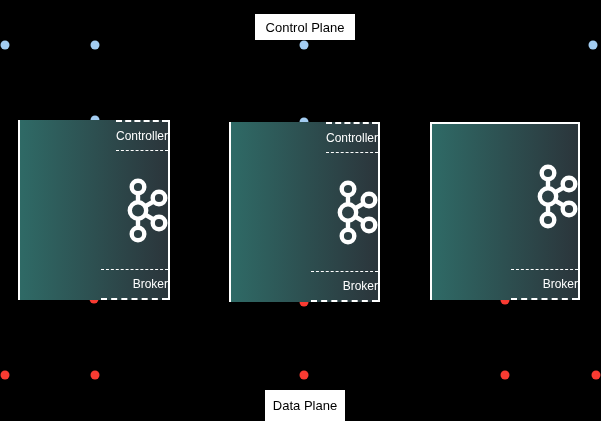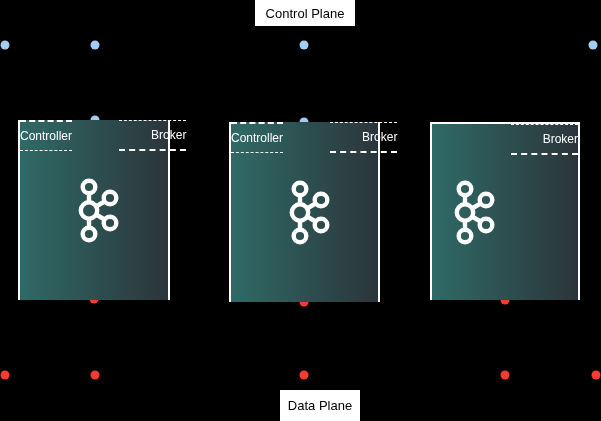--- a/index.html
+++ b/index.html
@@ -15,30 +15,32 @@
     position: absolute;
     background: var(--label-bg, #fff);
     color: var(--label-text, #000);
     display: flex;
     align-items: center;
     justify-content: center;
     font-size: 13px;
     line-height: 1;
     white-space: nowrap;
   }
-  #control-plane-label { left: 255px; top: 0;  width: 100px; height: 26px; }
-  #data-plane-label    { left: 280px; top: 390px; width: 80px;  height: 31px; }
+  #control-plane-label { left: 255px; top: 14px;  width: 100px; height: 26px; }
+  #data-plane-label    { left: 265px; top: 390px; width: 80px;  height: 31px; }
 
   .node {
     position: absolute;
     box-sizing: border-box;
     background: linear-gradient(90deg, var(--node-gradient-start, #2f6a66), var(--node-gradient-end, #2b353b));
     border-left: 2px solid var(--node-border, #fff);
     border-right: 2px solid var(--node-border, #fff);
     display: flex;
+    flex-direction: column;
+    align-items: flex-end;
   }
   #node1 { left: 18px;  top: 120px; width: 152px; height: 180px; }
   #node2 { left: 229px; top: 122px; width: 151px; height: 180px; }
   #node3 { left: 430px; top: 122px; width: 150px; height: 178px; border-top: 2px solid var(--node-border, #fff); }
 
   .section {
     flex: 0 0 auto;
     height: 28px;
     display: flex;
     align-items: center;

